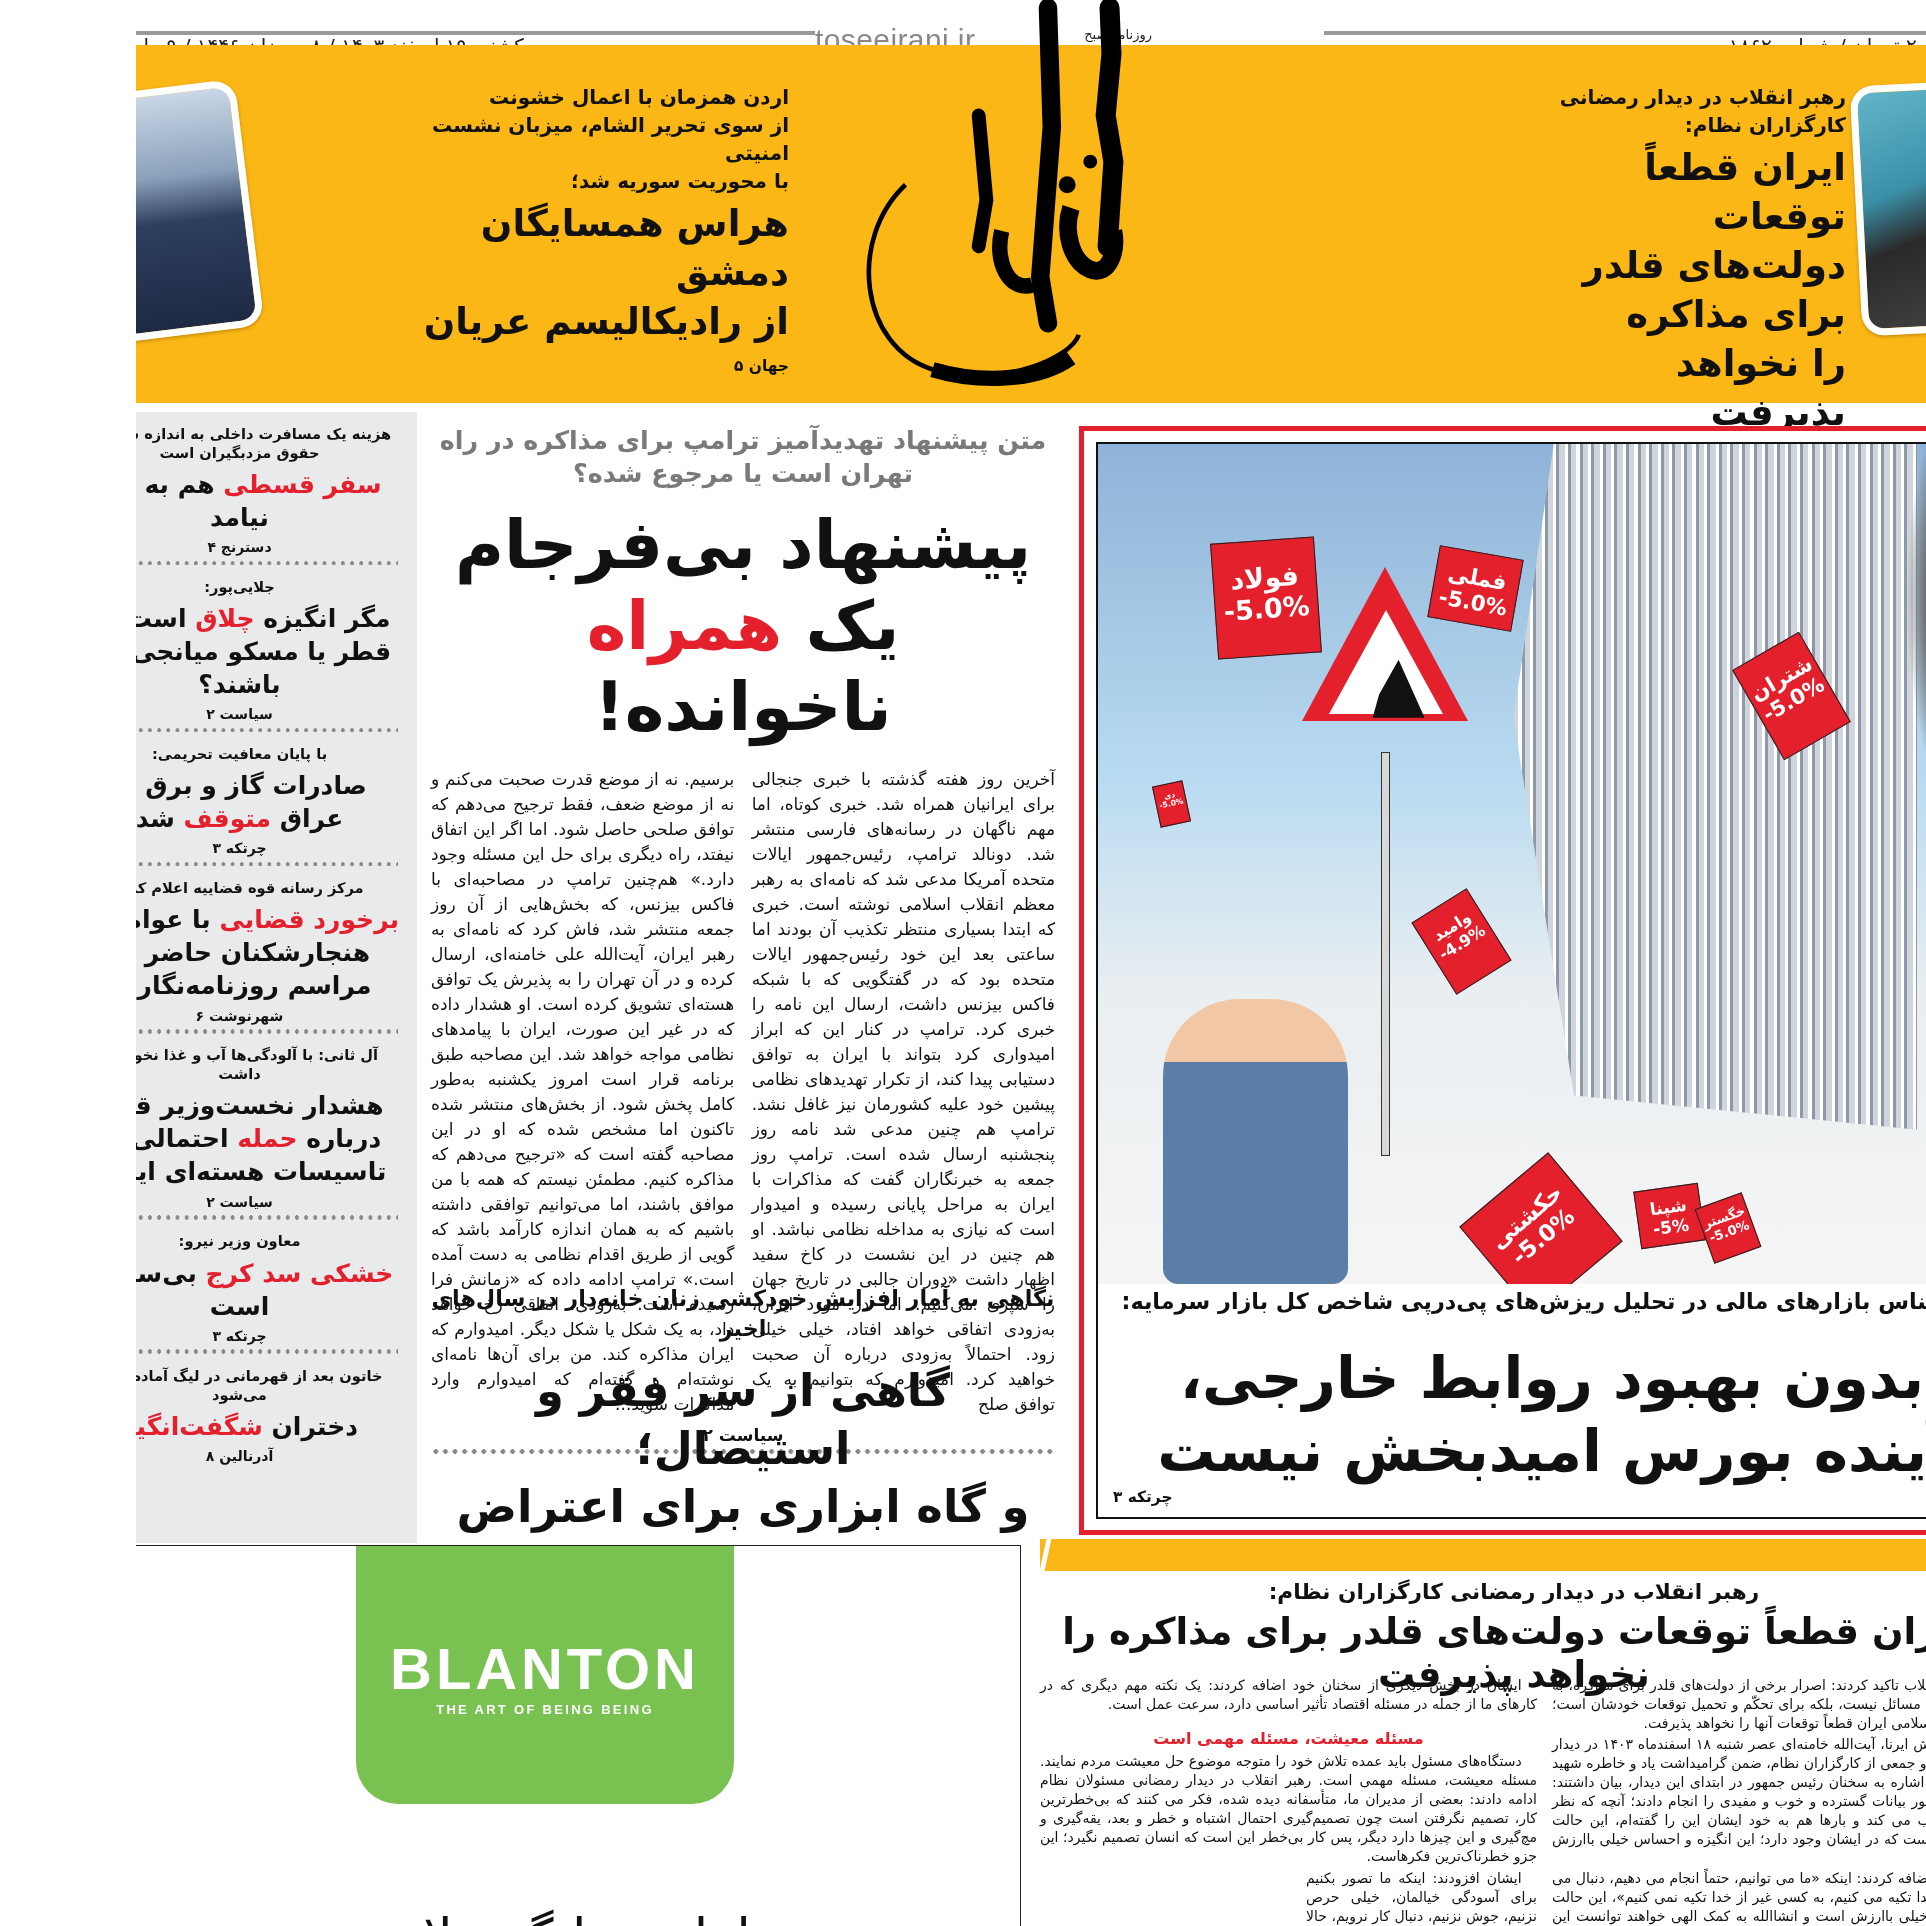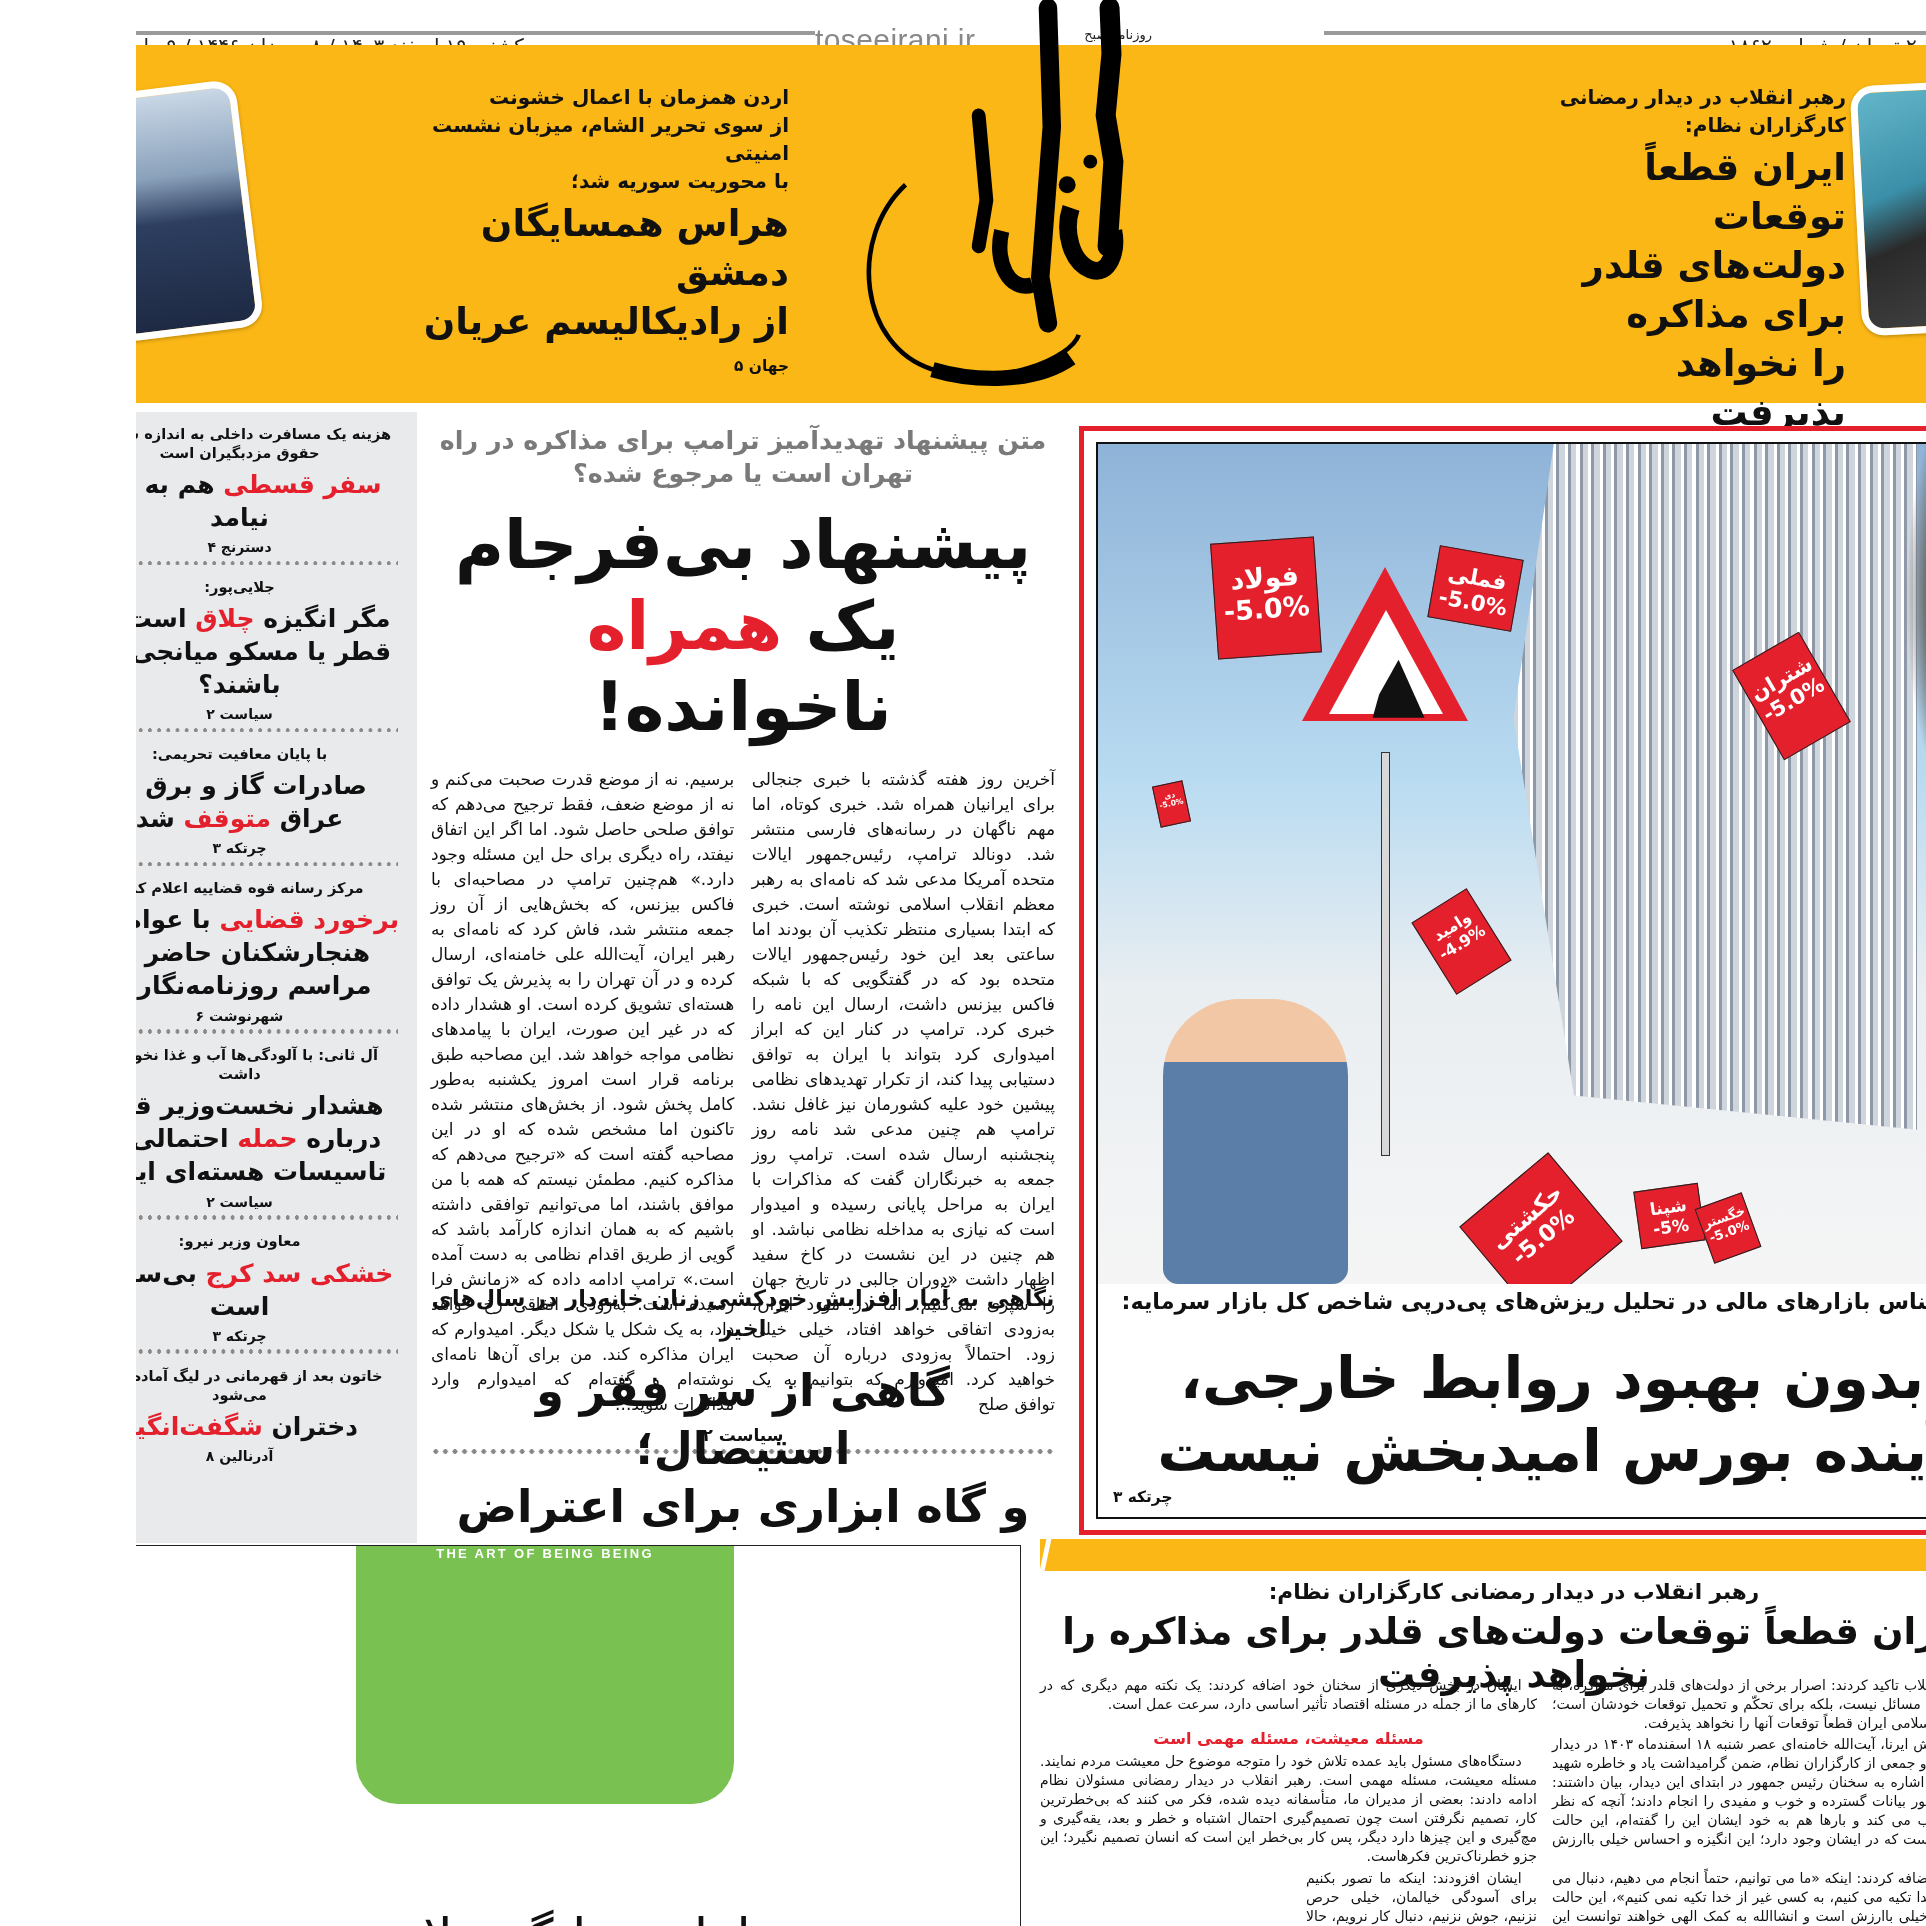--- a/index.html
+++ b/index.html
@@ -244,20 +244,21 @@
       <div>آینده بورس امیدبخش نیست</div>
     </div>
     <div class="cap-ref">چرتکه ۳</div>
   </div>
 </div>
 
 <div class="ad">
   <div class="ad-top"></div>
 
   <div class="blanton">
+    <div class="blanton-name">BLANTON</div>
     <div class="blanton-tag">THE ART OF BEING BEING</div>
   </div>
   <div class="ad-line1">لوازم خانگی بلانتون</div>
 
 </div>
 
 <div class="art-bar">
   <div class="art-bar-lbl">دیدار</div>
   <div class="art-bar-slash"></div>
 </div>

